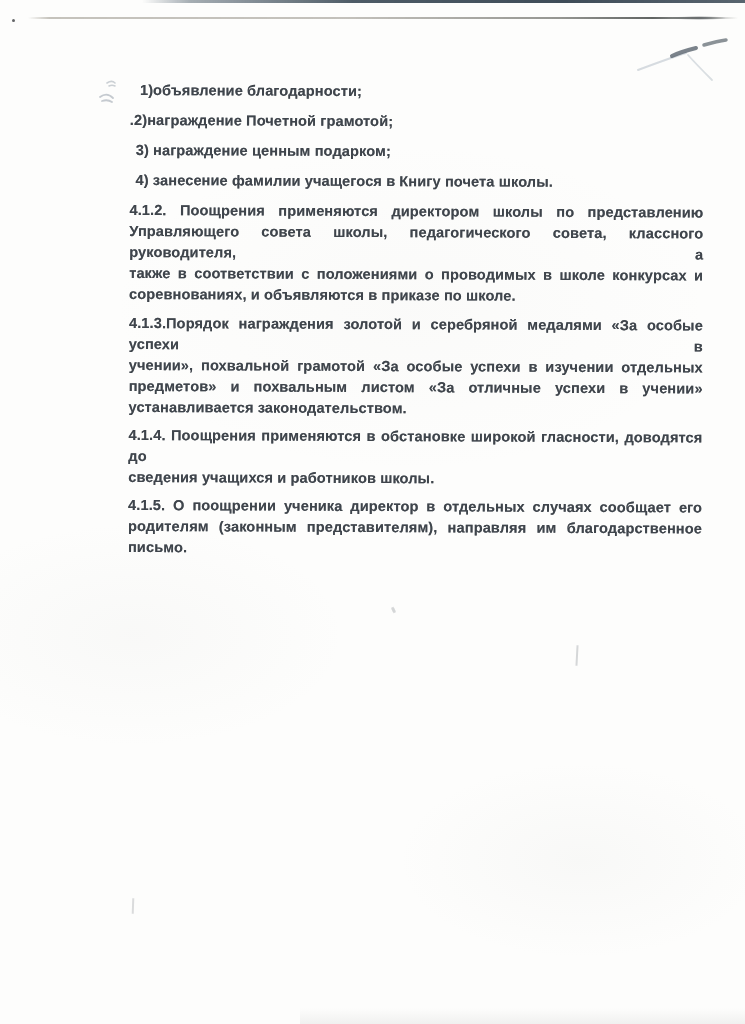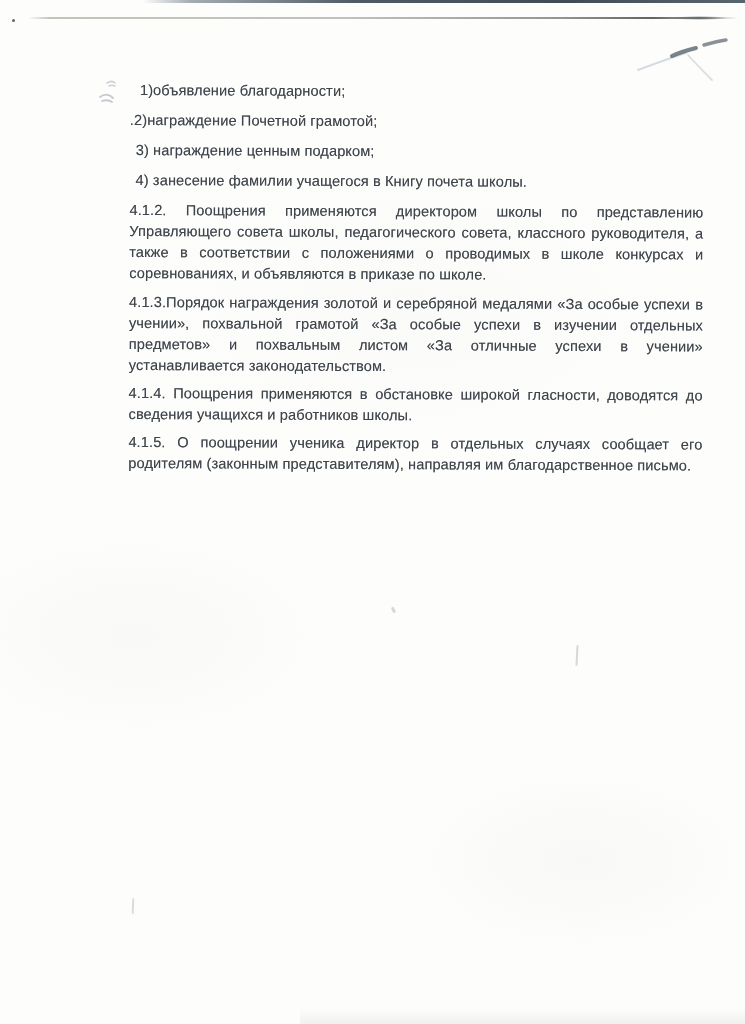--- a/index.html
+++ b/index.html
@@ -8,20 +8,21 @@
     width: 745px;
     height: 1024px;
     margin: 0 auto;
     background: #fdfdfc;
     background-image:
       radial-gradient(ellipse 300px 160px at 18% 62%, rgba(190,192,188,0.07), rgba(190,192,188,0) 70%),
       radial-gradient(ellipse 260px 140px at 78% 84%, rgba(190,192,188,0.08), rgba(190,192,188,0) 70%),
       radial-gradient(ellipse 400px 220px at 55% 30%, rgba(200,200,196,0.05), rgba(200,200,196,0) 75%);
     overflow: hidden;
     font-family: "Liberation Sans", "DejaVu Sans", sans-serif;
+    font-weight: bold;
   }
 
   
   .top-edge-line {
     position: absolute; top: 0; left: 142px; right: 0; height: 3px;
     background: linear-gradient(to right,
       rgba(62,82,96,0) 0%, rgba(58,76,90,0.45) 8%, rgba(47,63,76,0.85) 35%,
       rgba(42,57,70,0.9) 70%, rgba(47,62,75,0.8) 100%);
     filter: blur(0.4px);
   }

